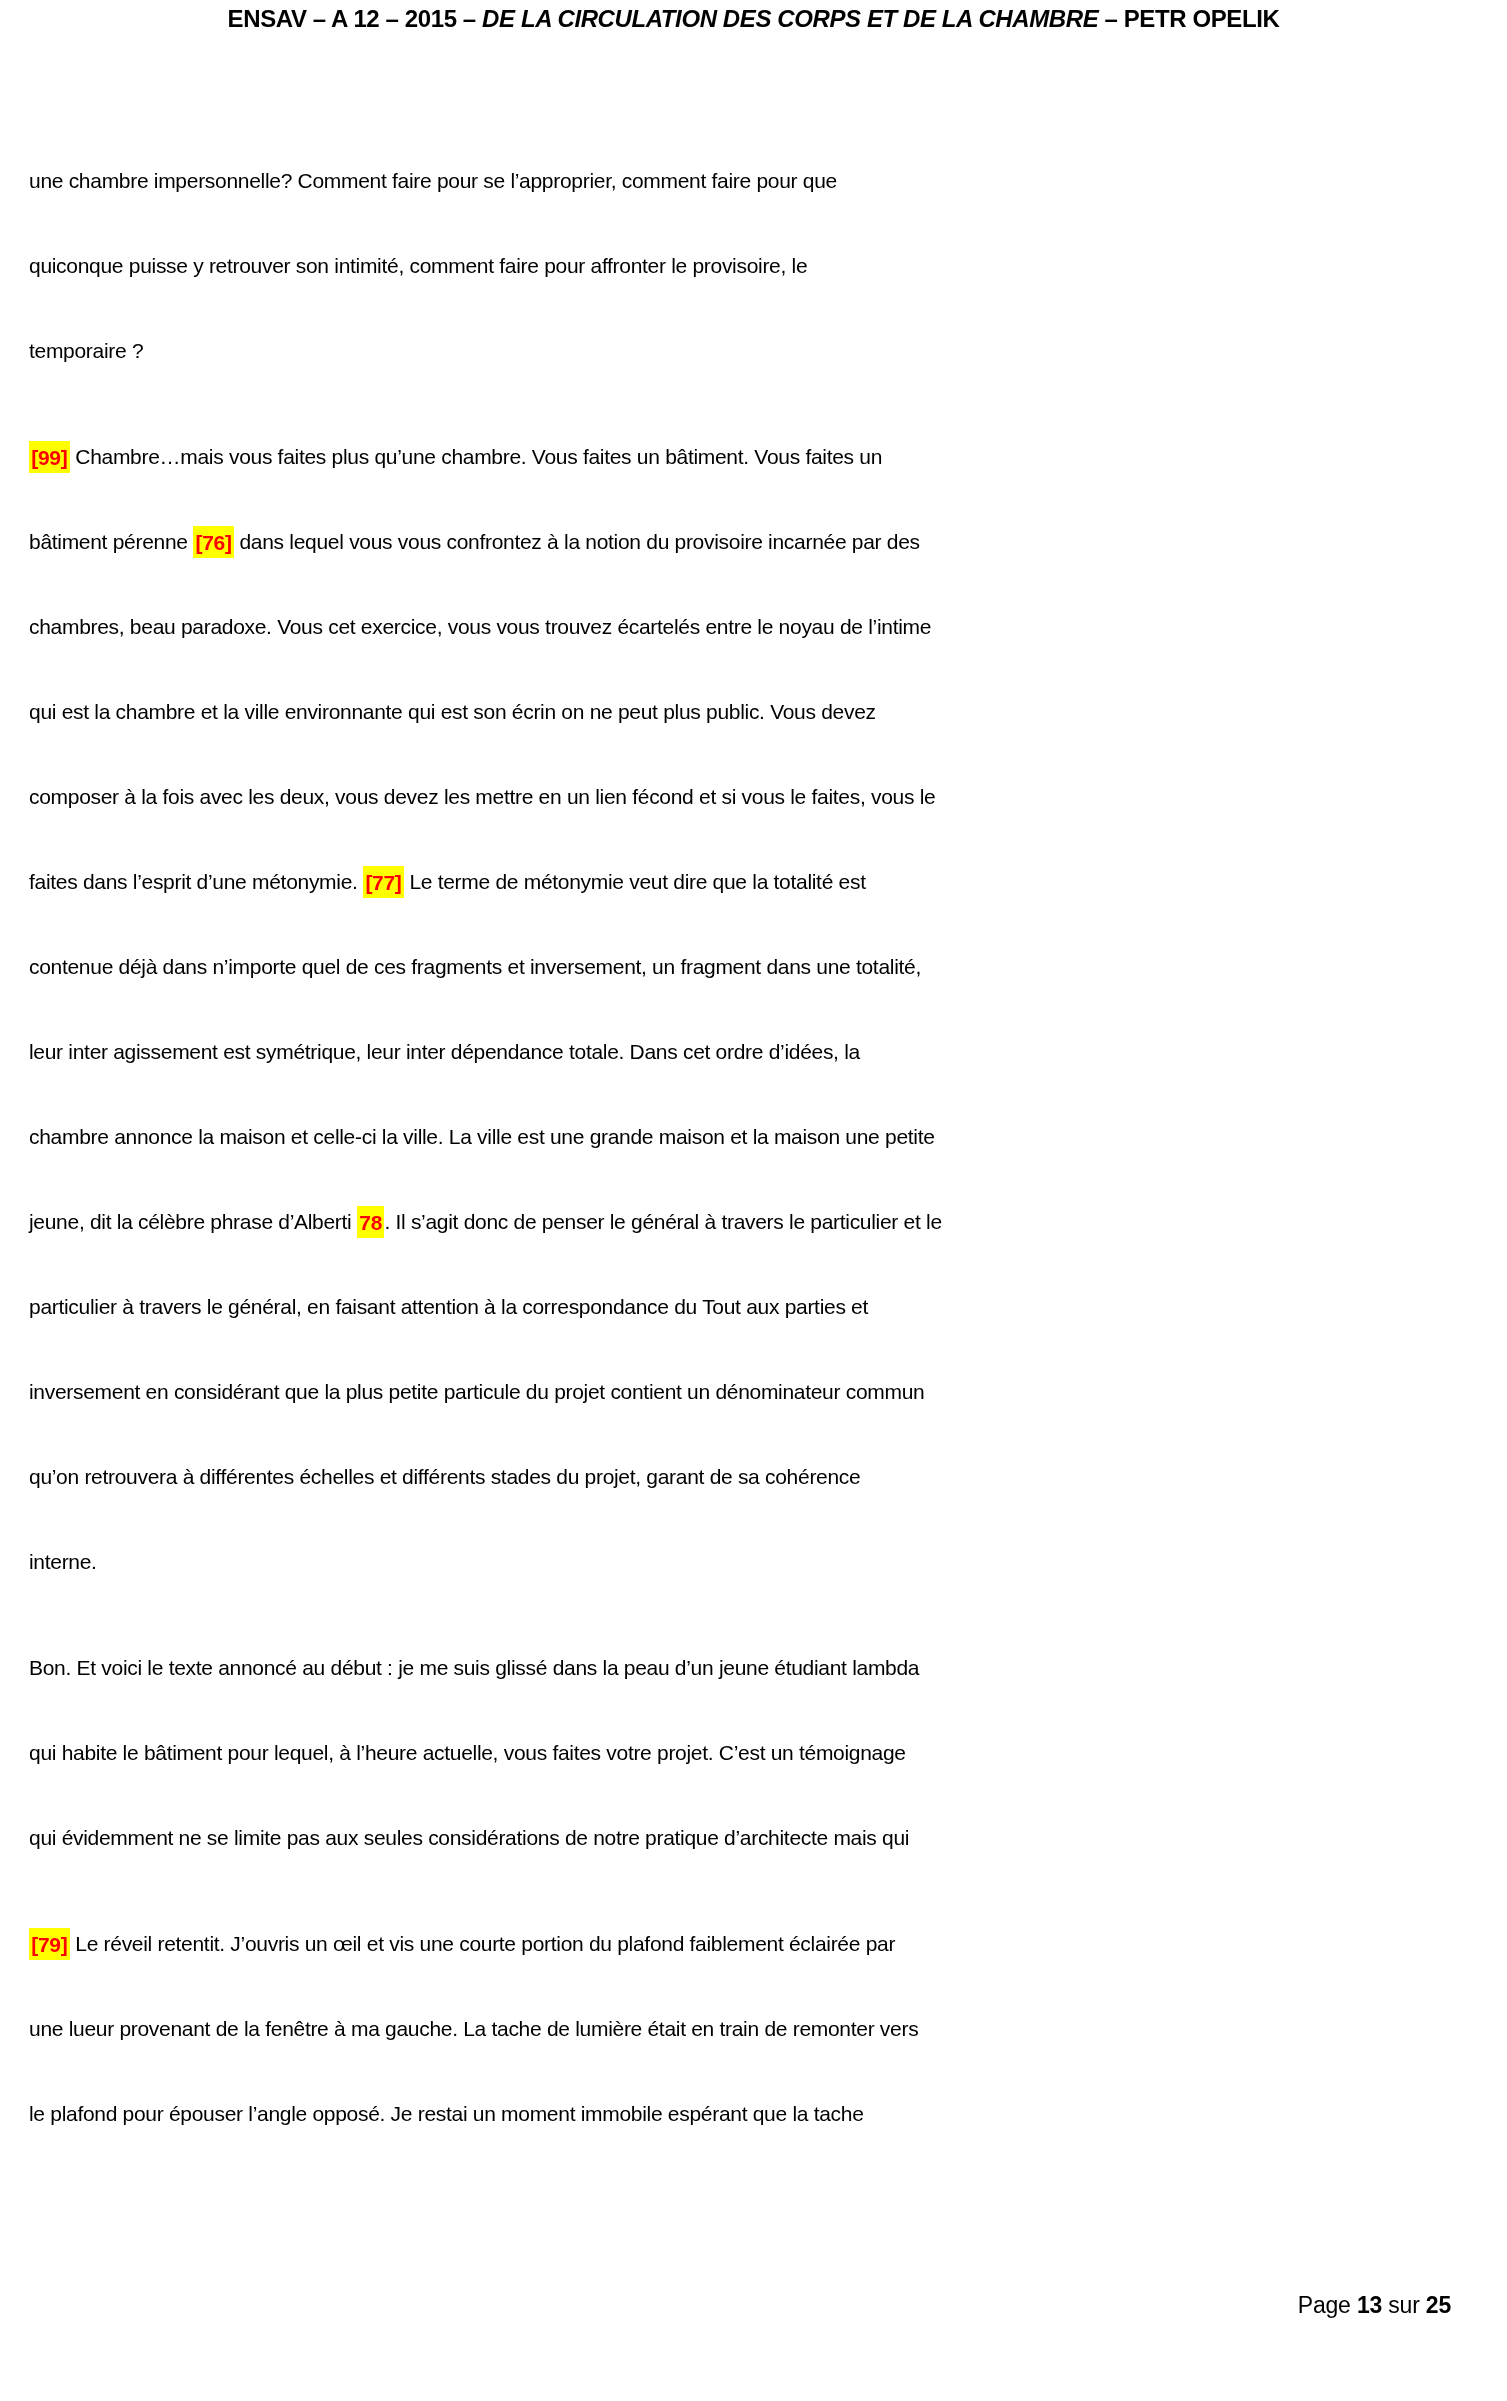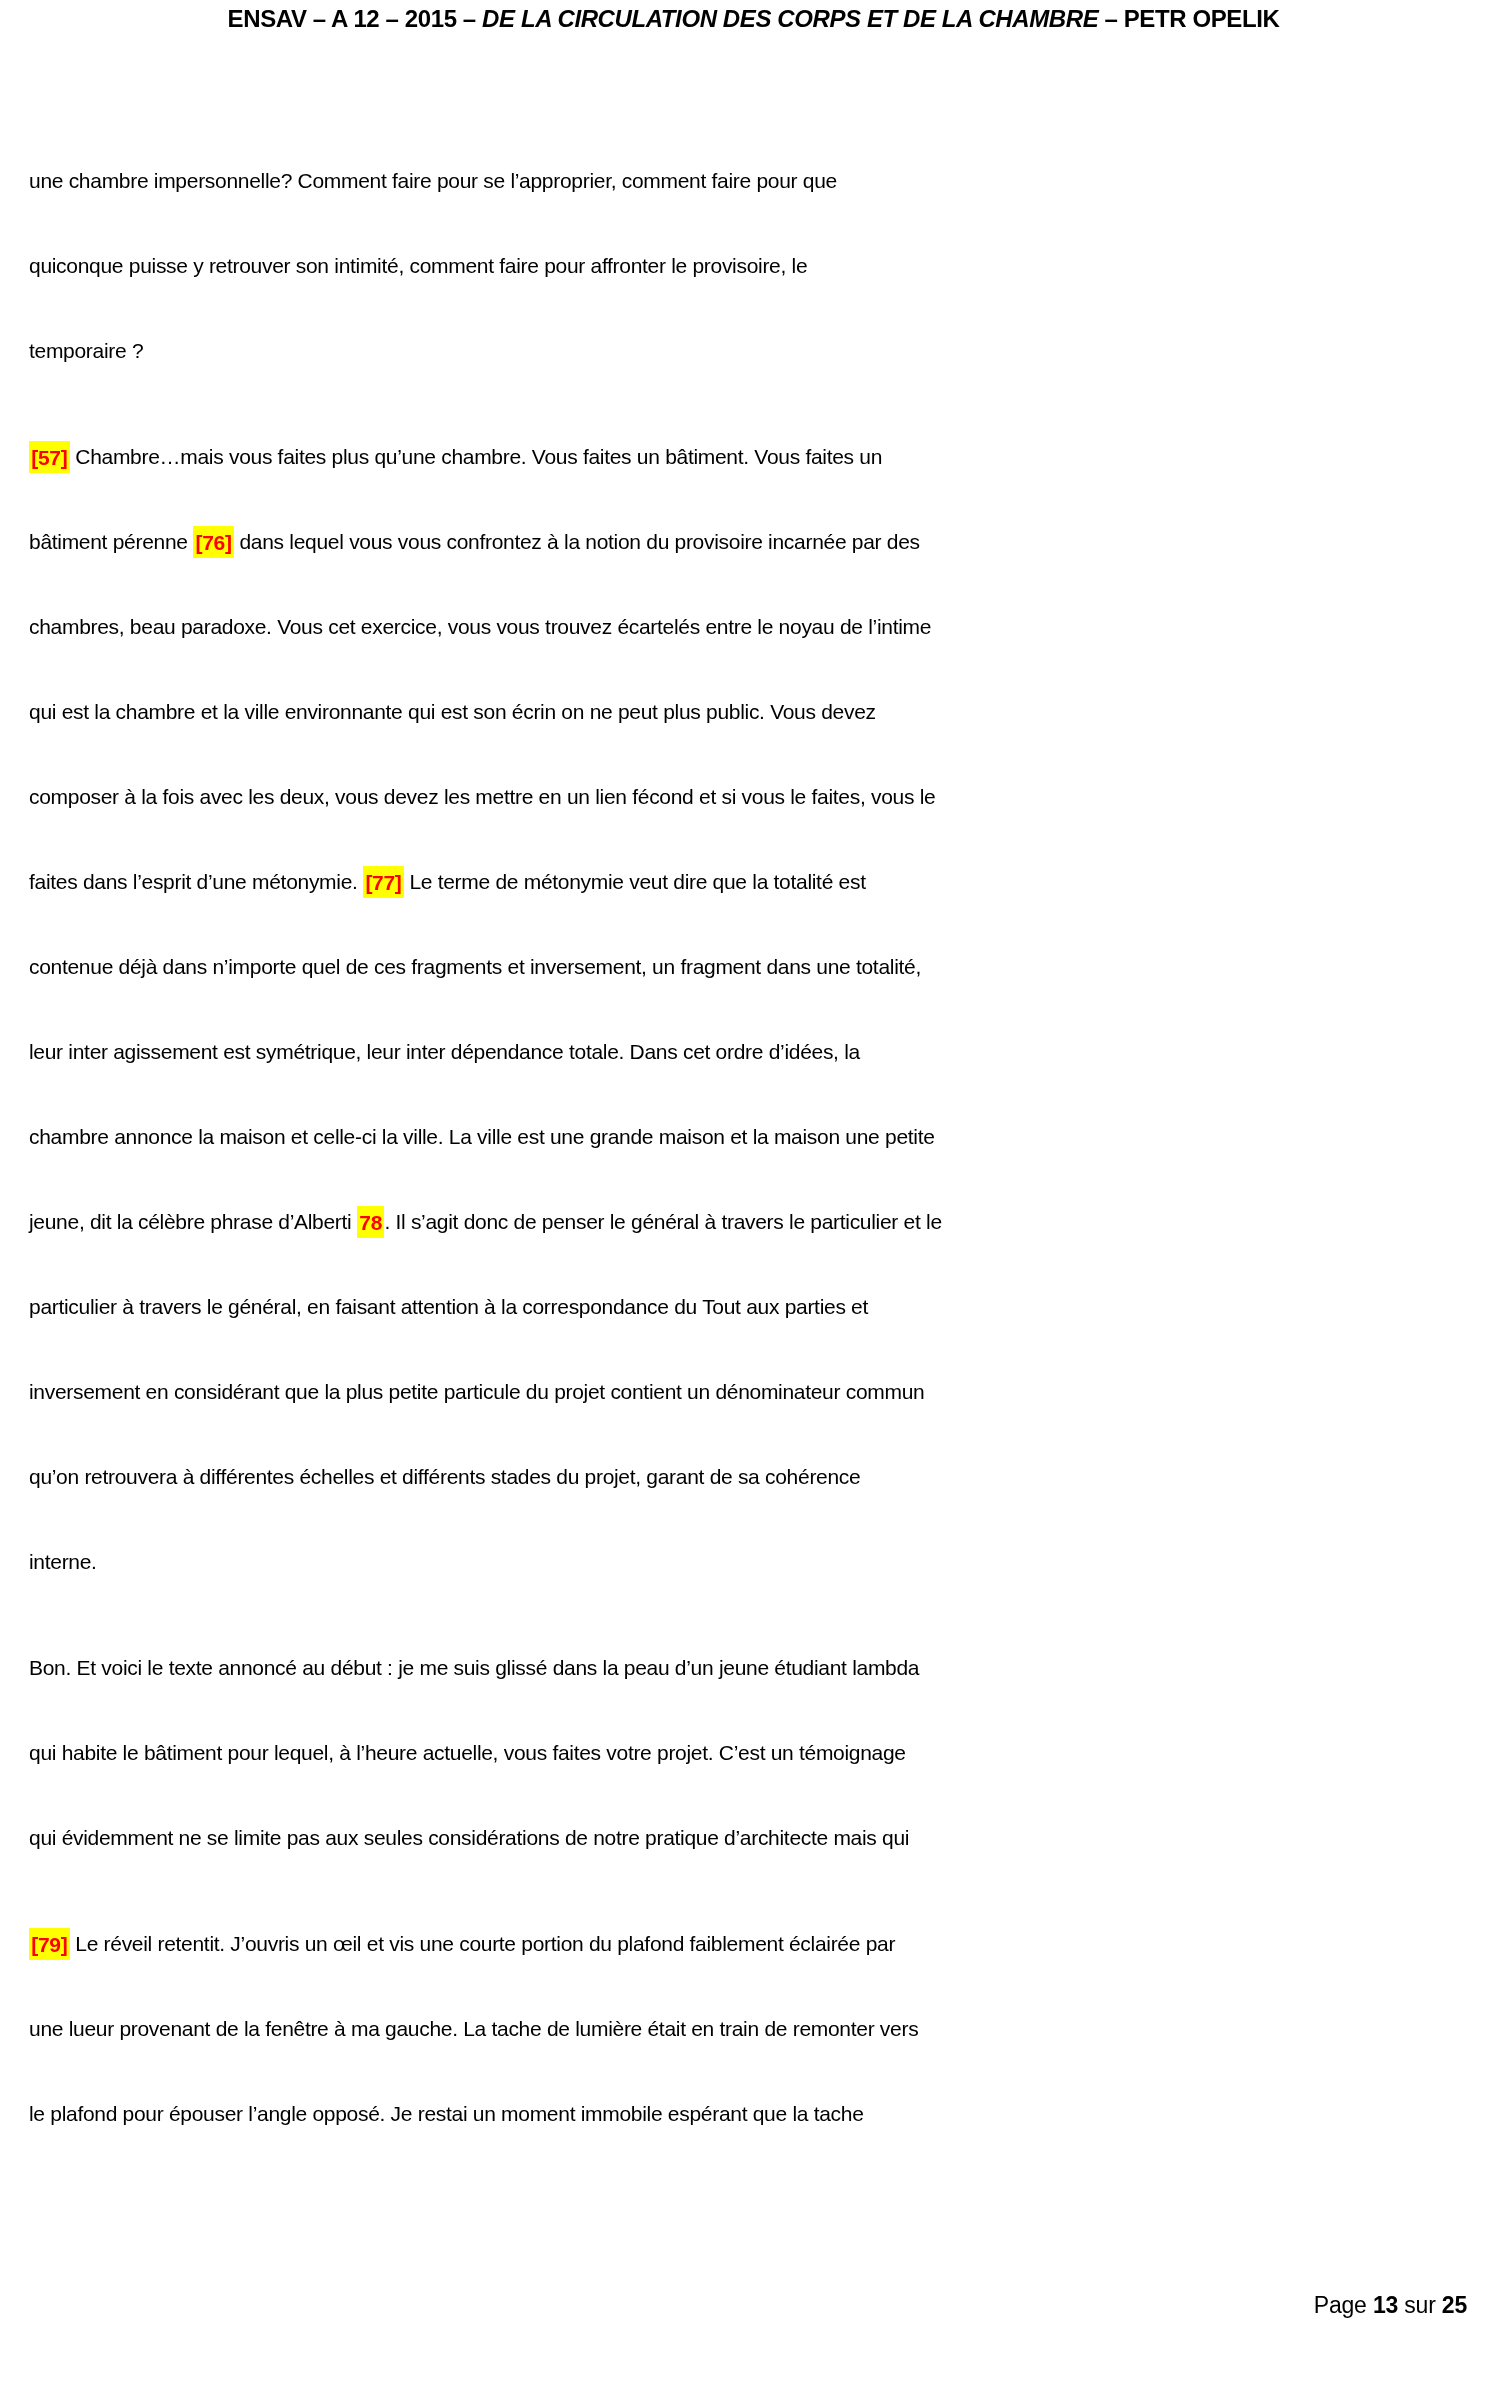--- a/index.html
+++ b/index.html
@@ -29,40 +29,40 @@
     letter-spacing:-0.3px;
     white-space:nowrap;
   }
   .hl{
     background:#FFFF00;
     color:#FF0000;
     font-weight:bold;
     padding:4.5px 2.3px;
   }
   .doc-footer{
-    position:absolute;top:2292px;right:40px;
+    position:absolute;top:2292px;right:56px;
     font-size:23px;
     letter-spacing:-0.2px;
     white-space:nowrap;
   }
   .run-bold{font-weight:bold;text-align:right;}
 </style>
 </head>
 <body>
 
 <div class="page">
   <div class="doc-header"><span class="run-bold">ENSAV – A 12 – 2015 – </span><span class="run-bold run-italic">DE LA CIRCULATION DES CORPS ET DE LA CHAMBRE</span><span class="run-bold"> – PETR OPELIK</span></div>
   <div class="content">
       <div class="para">
         <div class="line"><span>une chambre impersonnelle? Comment faire pour se l’approprier, comment faire pour que</span></div>
         <div class="line"><span>quiconque puisse y retrouver son intimité, comment faire pour affronter le provisoire, le</span></div>
         <div class="line"><span>temporaire ?</span></div>
       </div>
       <div class="para">
-        <div class="line"><span class="hl">[57]</span><span> Chambre…mais vous faites plus qu’une chambre. Vous faites un bâtiment. Vous faites un</span></div>
+        <div class="line"><span class="hl">[99]</span><span> Chambre…mais vous faites plus qu’une chambre. Vous faites un bâtiment. Vous faites un</span></div>
         <div class="line"><span>bâtiment pérenne </span><span class="hl">[76]</span><span> dans lequel vous vous confrontez à la notion du provisoire incarnée par des</span></div>
         <div class="line"><span>chambres, beau paradoxe. Vous cet exercice, vous vous trouvez écartelés entre le noyau de l’intime</span></div>
         <div class="line"><span>qui est la chambre et la ville environnante qui est son écrin on ne peut plus public. Vous devez</span></div>
         <div class="line"><span>composer à la fois avec les deux, vous devez les mettre en un lien fécond et si vous le faites, vous le</span></div>
         <div class="line"><span>faites dans l’esprit d’une métonymie. </span><span class="hl">[77]</span><span> Le terme de métonymie veut dire que la totalité est</span></div>
         <div class="line"><span>contenue déjà dans n’importe quel de ces fragments et inversement, un fragment dans une totalité,</span></div>
         <div class="line"><span>leur inter agissement est symétrique, leur inter dépendance totale. Dans cet ordre d’idées, la</span></div>
         <div class="line"><span>chambre annonce la maison et celle-ci la ville. La ville est une grande maison et la maison une petite</span></div>
         <div class="line"><span>jeune, dit la célèbre phrase d’Alberti </span><span class="hl">78</span><span>. Il s’agit donc de penser le général à travers le particulier et le</span></div>
         <div class="line"><span>particulier à travers le général, en faisant attention à la correspondance du Tout aux parties et</span></div>

